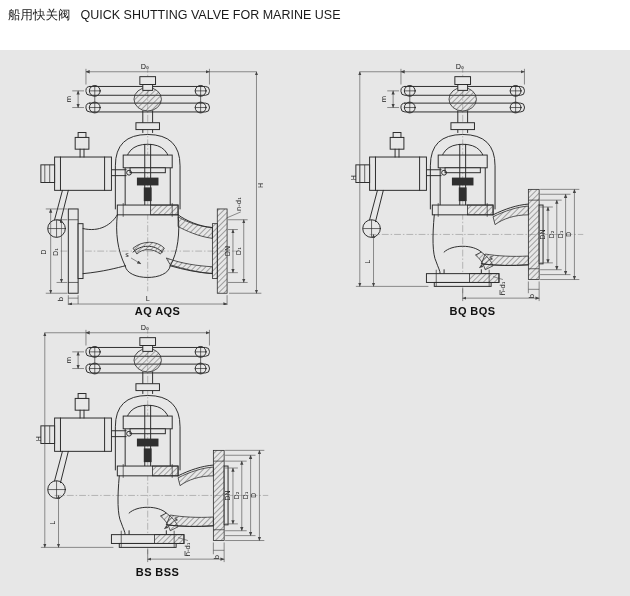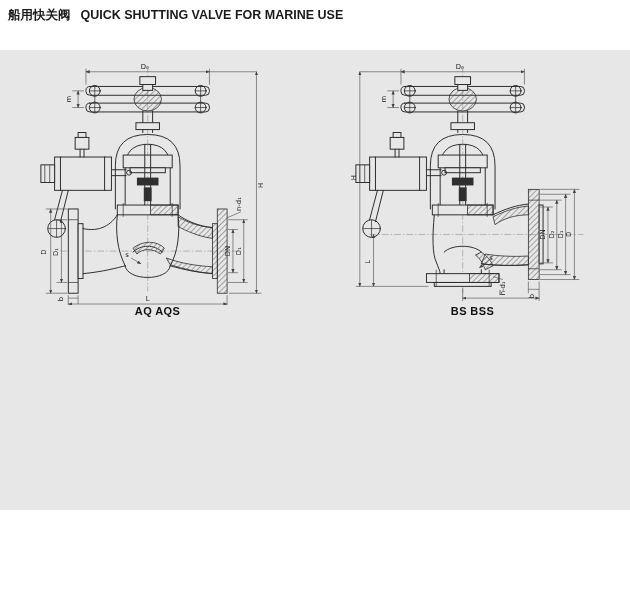--- a/index.html
+++ b/index.html
@@ -3,24 +3,24 @@
 <meta charset="utf-8">
 <style>
   html,body{margin:0;padding:0;}
   body{
     width:630px;height:596px;background:#ffffff;
     font-family:"Liberation Sans","DejaVu Sans",sans-serif;
     color:#1a1a1a;overflow:hidden;position:relative;
   }
   .header{padding:4px 10px 0 8px;}
   .std{font-size:17px;font-weight:bold;letter-spacing:.2px;line-height:1.15;}
-  .subtitle{font-size:12.5px;font-weight:bold;margin-top:3px;white-space:nowrap;}
+  .subtitle{font-size:12.5px;font-weight:normal;margin-top:3px;white-space:nowrap;}
   .subtitle .cn{margin-right:10px;}
   .panel{
-    position:absolute;left:0;top:50px;width:630px;height:460px;
+    position:absolute;left:0;top:50px;width:630px;height:546px;
     background:#e7e7e7;
   }
   .grid{
     display:grid;grid-template-columns:315px 315px;
     justify-items:center;padding-top:10px;
   }
   .fig{margin:0 0 4px 0;display:flex;flex-direction:column;align-items:center;}
   .fig svg.drawing{display:block;}
   .caption{
     font-size:11px;font-weight:bold;margin-top:0;
@@ -288,20 +288,26 @@
 
   <div class="grid">
     <figure class="fig">
       <svg class="drawing" viewBox="0 0 250 250" width="245" height="245">
         <use href="#sym-globe"></use>
       </svg>
       <figcaption class="caption">AQ AQS</figcaption>
     </figure>
 
 
+    <figure class="fig">
+      <svg class="drawing" viewBox="0 0 250 250" width="245" height="245">
+        <use href="#sym-angle"></use>
+      </svg>
+      <figcaption class="caption">BQ BQS</figcaption>
+    </figure>
 
     <figure class="fig">
       <svg class="drawing" viewBox="0 0 250 250" width="245" height="245">
         <use href="#sym-angle"></use>
       </svg>
       <figcaption class="caption">BS BSS</figcaption>
     </figure>
   </div>
 </div>
 

